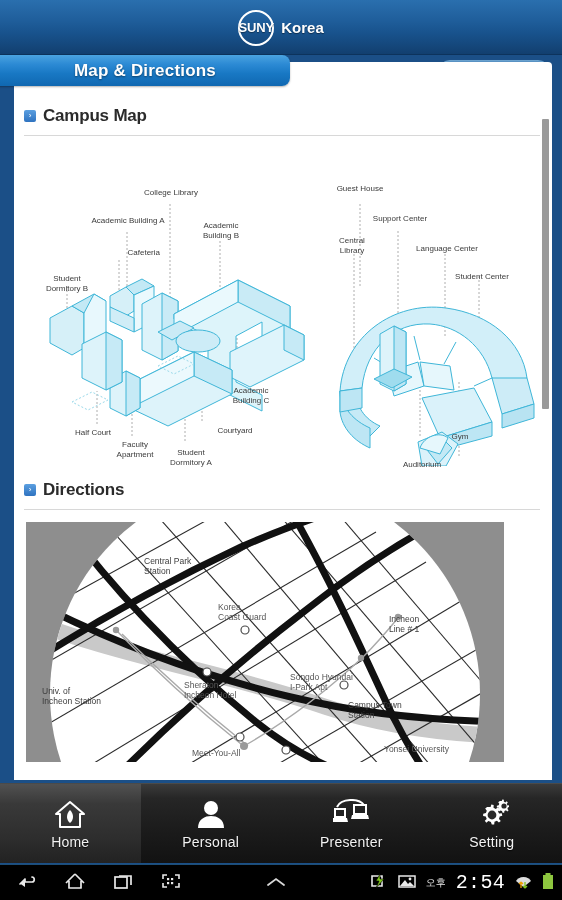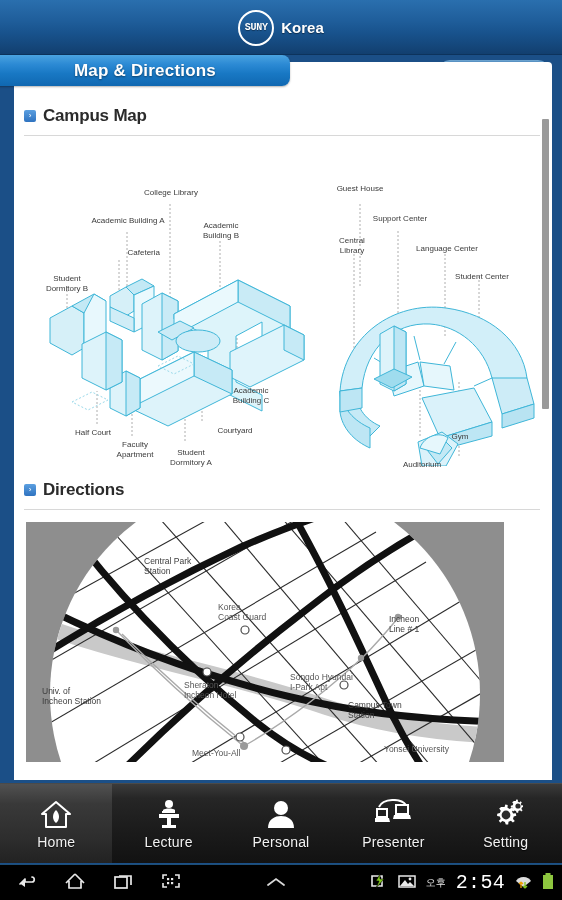--- a/index.html
+++ b/index.html
@@ -44,23 +44,22 @@
     display: flex; align-items: center; justify-content: center;
     gap: 2px; pointer-events: none;
   }
   .logo-circle {
     width: 36px; height: 36px; border-radius: 50%;
     border: 2px solid #ffffff;
     display: flex; align-items: center; justify-content: center;
     position: relative;
   }
   .logo-suny {
-    color: #fff; font-size: 10px; font-weight: bold; letter-spacing: -0.2px;
+    color: #fff; font-size: 13px; font-weight: bold; letter-spacing: -0.2px;
     text-shadow: 0 1px 1px rgba(0,0,0,.4);
-    font-family: Liberation Mono, monospace;
   }
   .logo-korea {
     color: #fff; font-size: 15px; font-weight: bold; margin-left: 5px;
     text-shadow: 0 1px 1px rgba(0,0,0,.45);
   }
 
   
   .section-tab {
     position: absolute; left: -16px; top: 55px; width: 306px; height: 31px;
     border-radius: 8px;
@@ -400,33 +399,20 @@
     <div class="navitem active">
       <span class="navicon">
         <svg width="32" height="30" viewBox="0 0 32 30">
           <path d="M16 3 L30 15 L26 15 L26 28 L6 28 L6 15 L2 15 Z" fill="none" stroke="#fff" stroke-width="2" stroke-linejoin="round"></path>
           <path d="M16 11 C20 15 20 21 16 24 C12 21 12 15 16 11 Z" fill="#fff"></path>
         </svg>
       </span>
       <span class="navlabel">Home</span>
     </div>
 
-    <div class="navitem">
-      <span class="navicon">
-        <svg width="32" height="30" viewBox="0 0 32 30">
-          <circle cx="16" cy="5" r="4" fill="#fff"></circle>
-          <path d="M10 11 C12 9 20 9 22 11 L22 14 L10 14 Z" fill="#fff"></path>
-          <rect x="6" y="15" width="20" height="4" fill="#fff"></rect>
-          <rect x="14" y="19" width="4" height="7" fill="#fff"></rect>
-          <rect x="9" y="26" width="14" height="3" fill="#fff"></rect>
-          <rect x="9" y="12" width="8" height="2" fill="#fff"></rect>
-        </svg>
-      </span>
-      <span class="navlabel">Lecture</span>
-    </div>
 
     <div class="navitem">
       <span class="navicon">
         <svg width="32" height="30" viewBox="0 0 32 30">
           <circle cx="16" cy="9" r="7" fill="#fff"></circle>
           <path d="M3 29 C3 20 10 17 16 17 C22 17 29 20 29 29 Z" fill="#fff"></path>
         </svg>
       </span>
       <span class="navlabel">Personal</span>
     </div>

